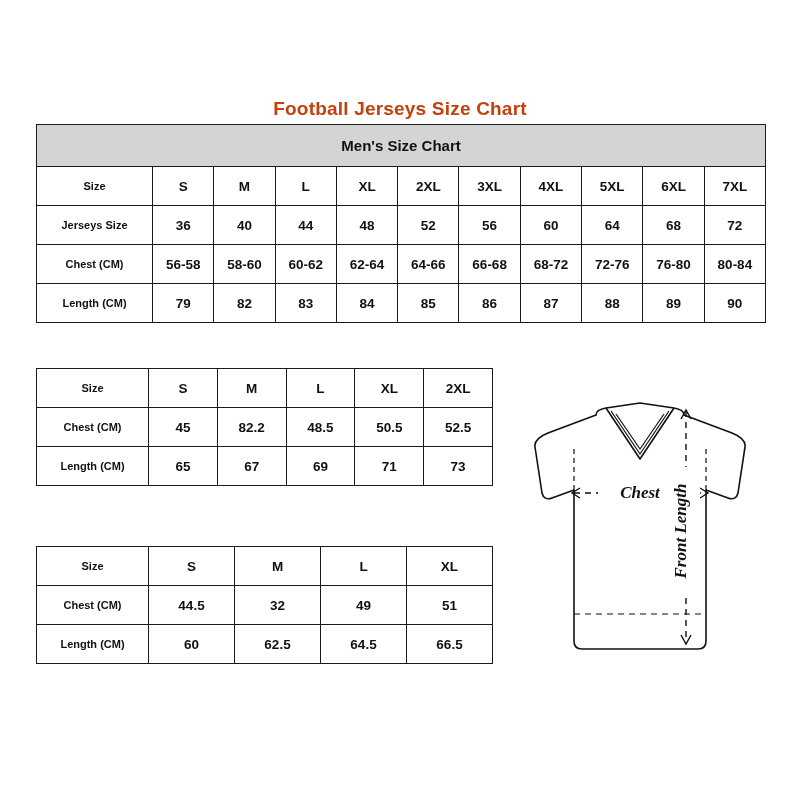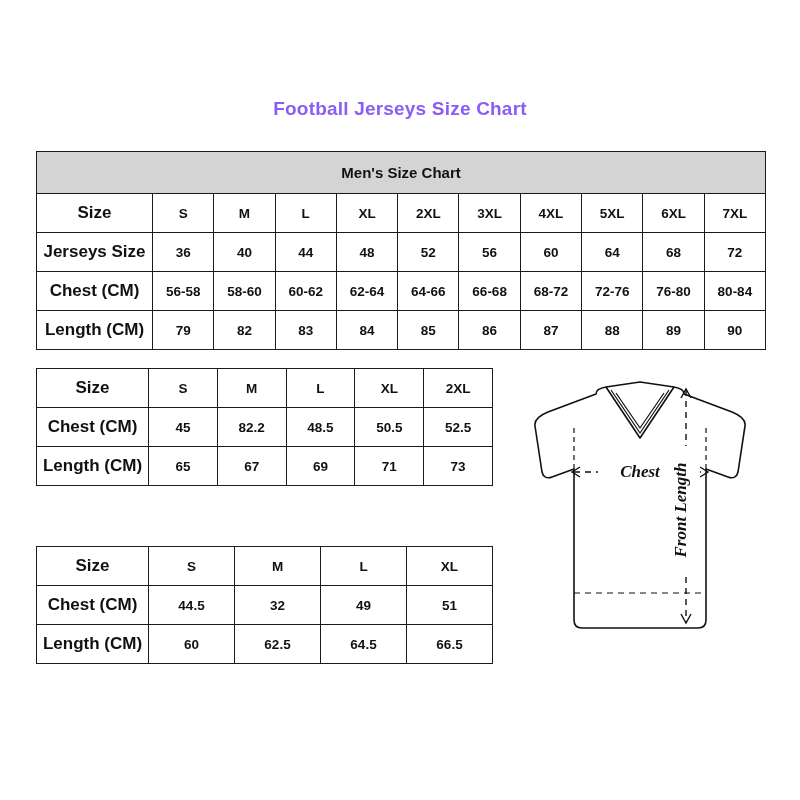--- a/index.html
+++ b/index.html
@@ -18,21 +18,21 @@
 
   .page-title {
     position: absolute;
     top: 98px;
     left: 0;
     width: 800px;
     text-align: center;
     font-size: 19px;
     font-weight: bold;
     letter-spacing: 0.2px;
-    color: #8b5cf6;
+    color: #c2410c;
   }
 
   table.size-table {
     border-collapse: collapse;
     table-layout: fixed;
     background: #ffffff;
   }
   table.size-table td,
   table.size-table th {
     border: 1px solid #1a1a1a;
@@ -45,27 +45,27 @@
     height: 39px;
     box-sizing: border-box;
   }
   table.size-table .caption-cell {
     background: #d4d4d4;
     font-size: 15px;
     font-weight: bold;
     height: 42px;
   }
   table.size-table .row-label {
-    font-size: 17px;
+    font-size: 11px;
   }
 
   
   #mens-table {
     position: absolute;
-    top: 151px;
+    top: 124px;
     left: 36px;
     width: 728px;
     padding-left: 32px;
   }
   #mens-table col.label-col { width: 116px; }
   #mens-table col.data-col  { width: 61.3px; }
 
   
   #womens-table {
     position: absolute;
@@ -82,21 +82,21 @@
     top: 546px;
     left: 36px;
     width: 456px;
   }
   #youth-table col.label-col { width: 112px; }
   #youth-table col.data-col  { width: 86px; }
 
   
   #shirt-diagram {
     position: absolute;
-    top: 376px;
+    top: 397px;
     left: 500px;
     width: 280px;
     height: 300px;
     text-align: center;
   }
   #shirt-diagram svg {
     display: block;
   }
   .diagram-label {
     font-family: "Liberation Serif", serif;

